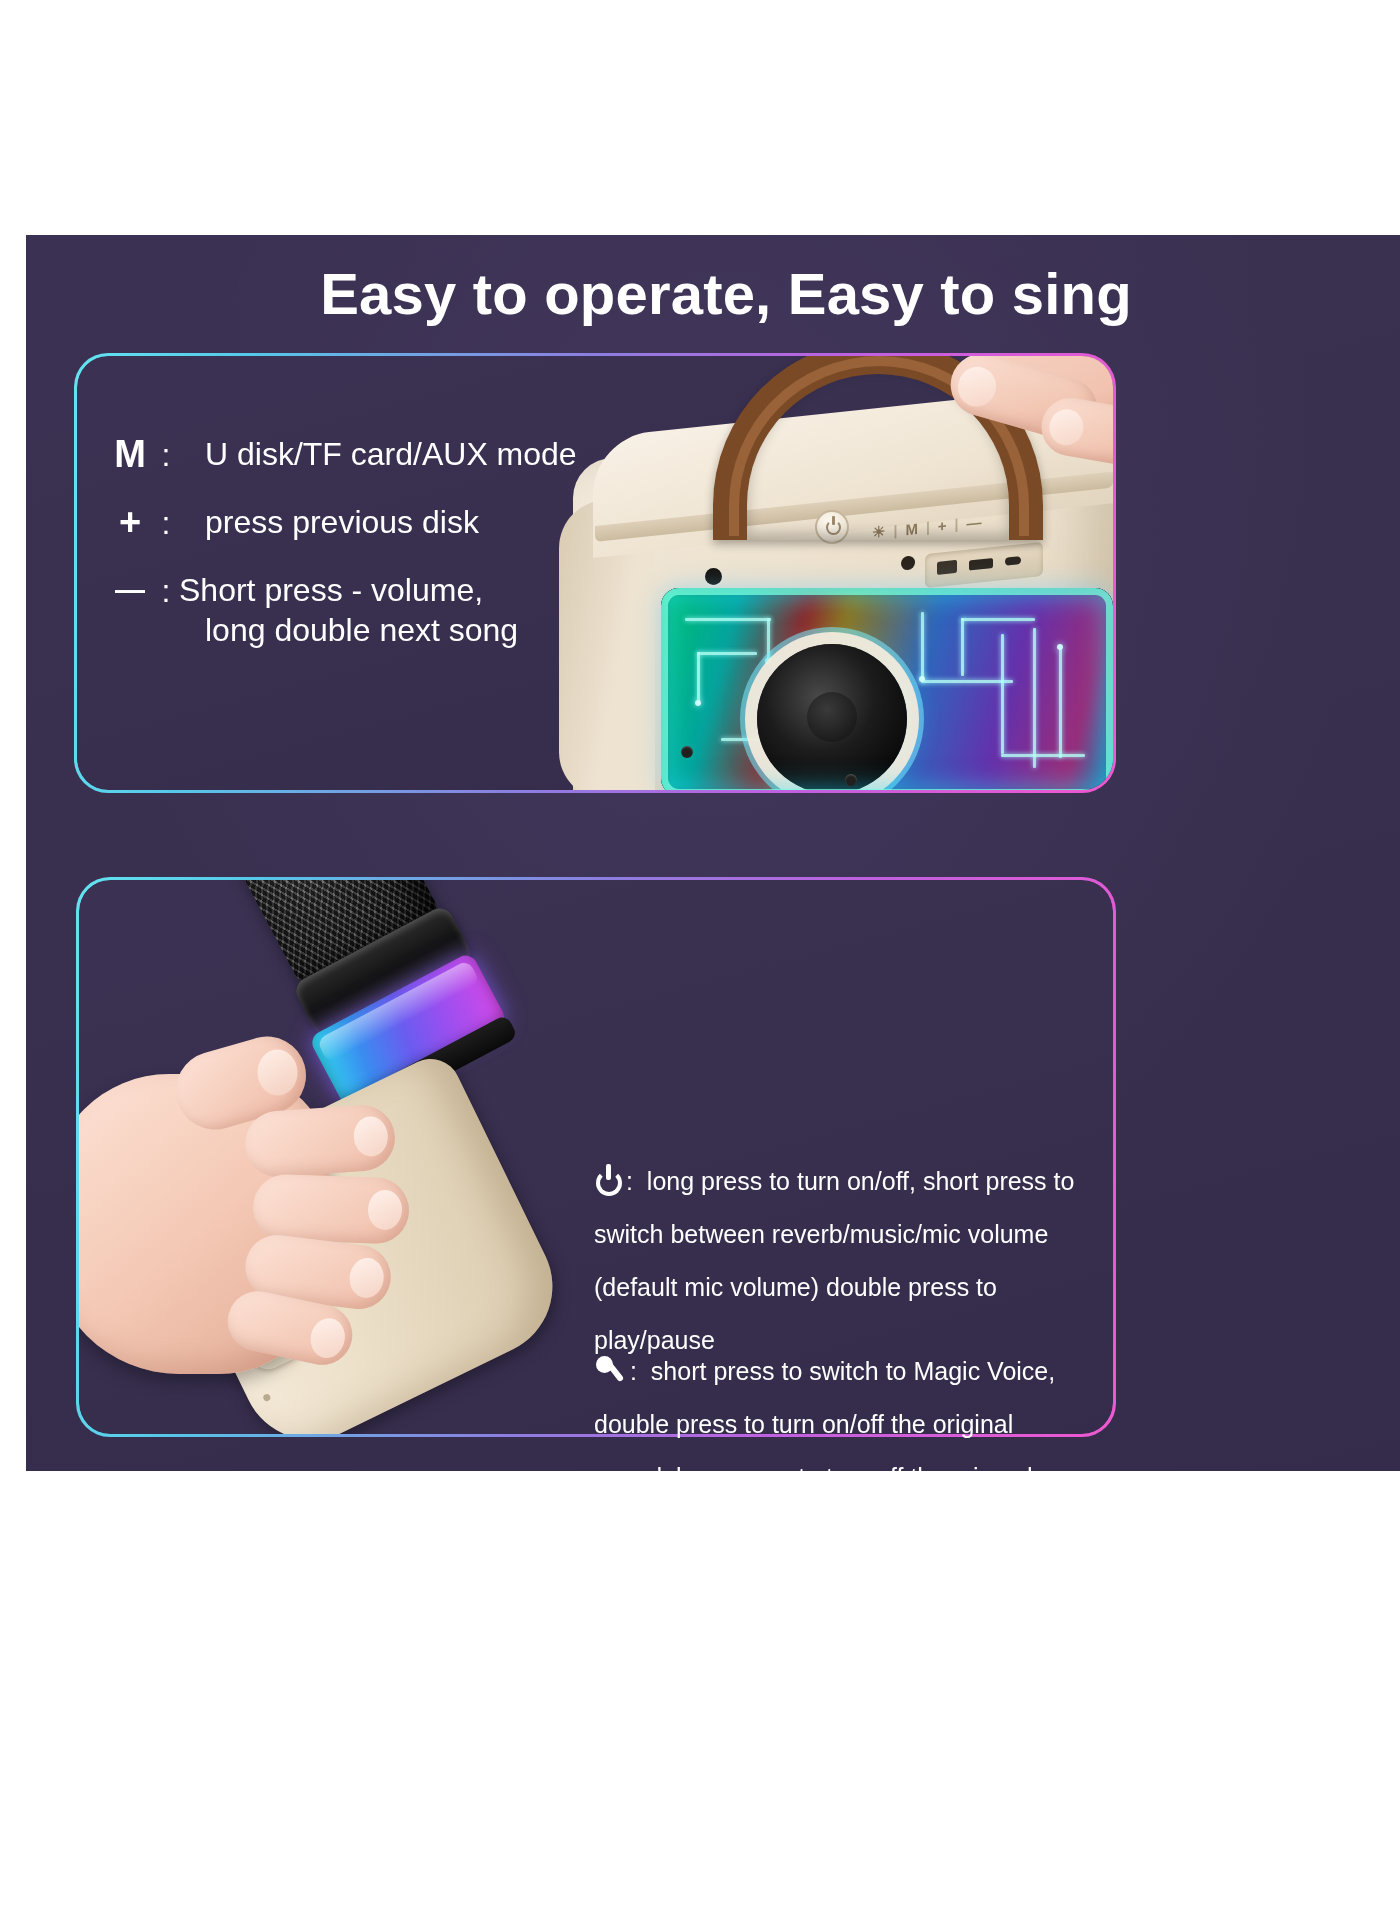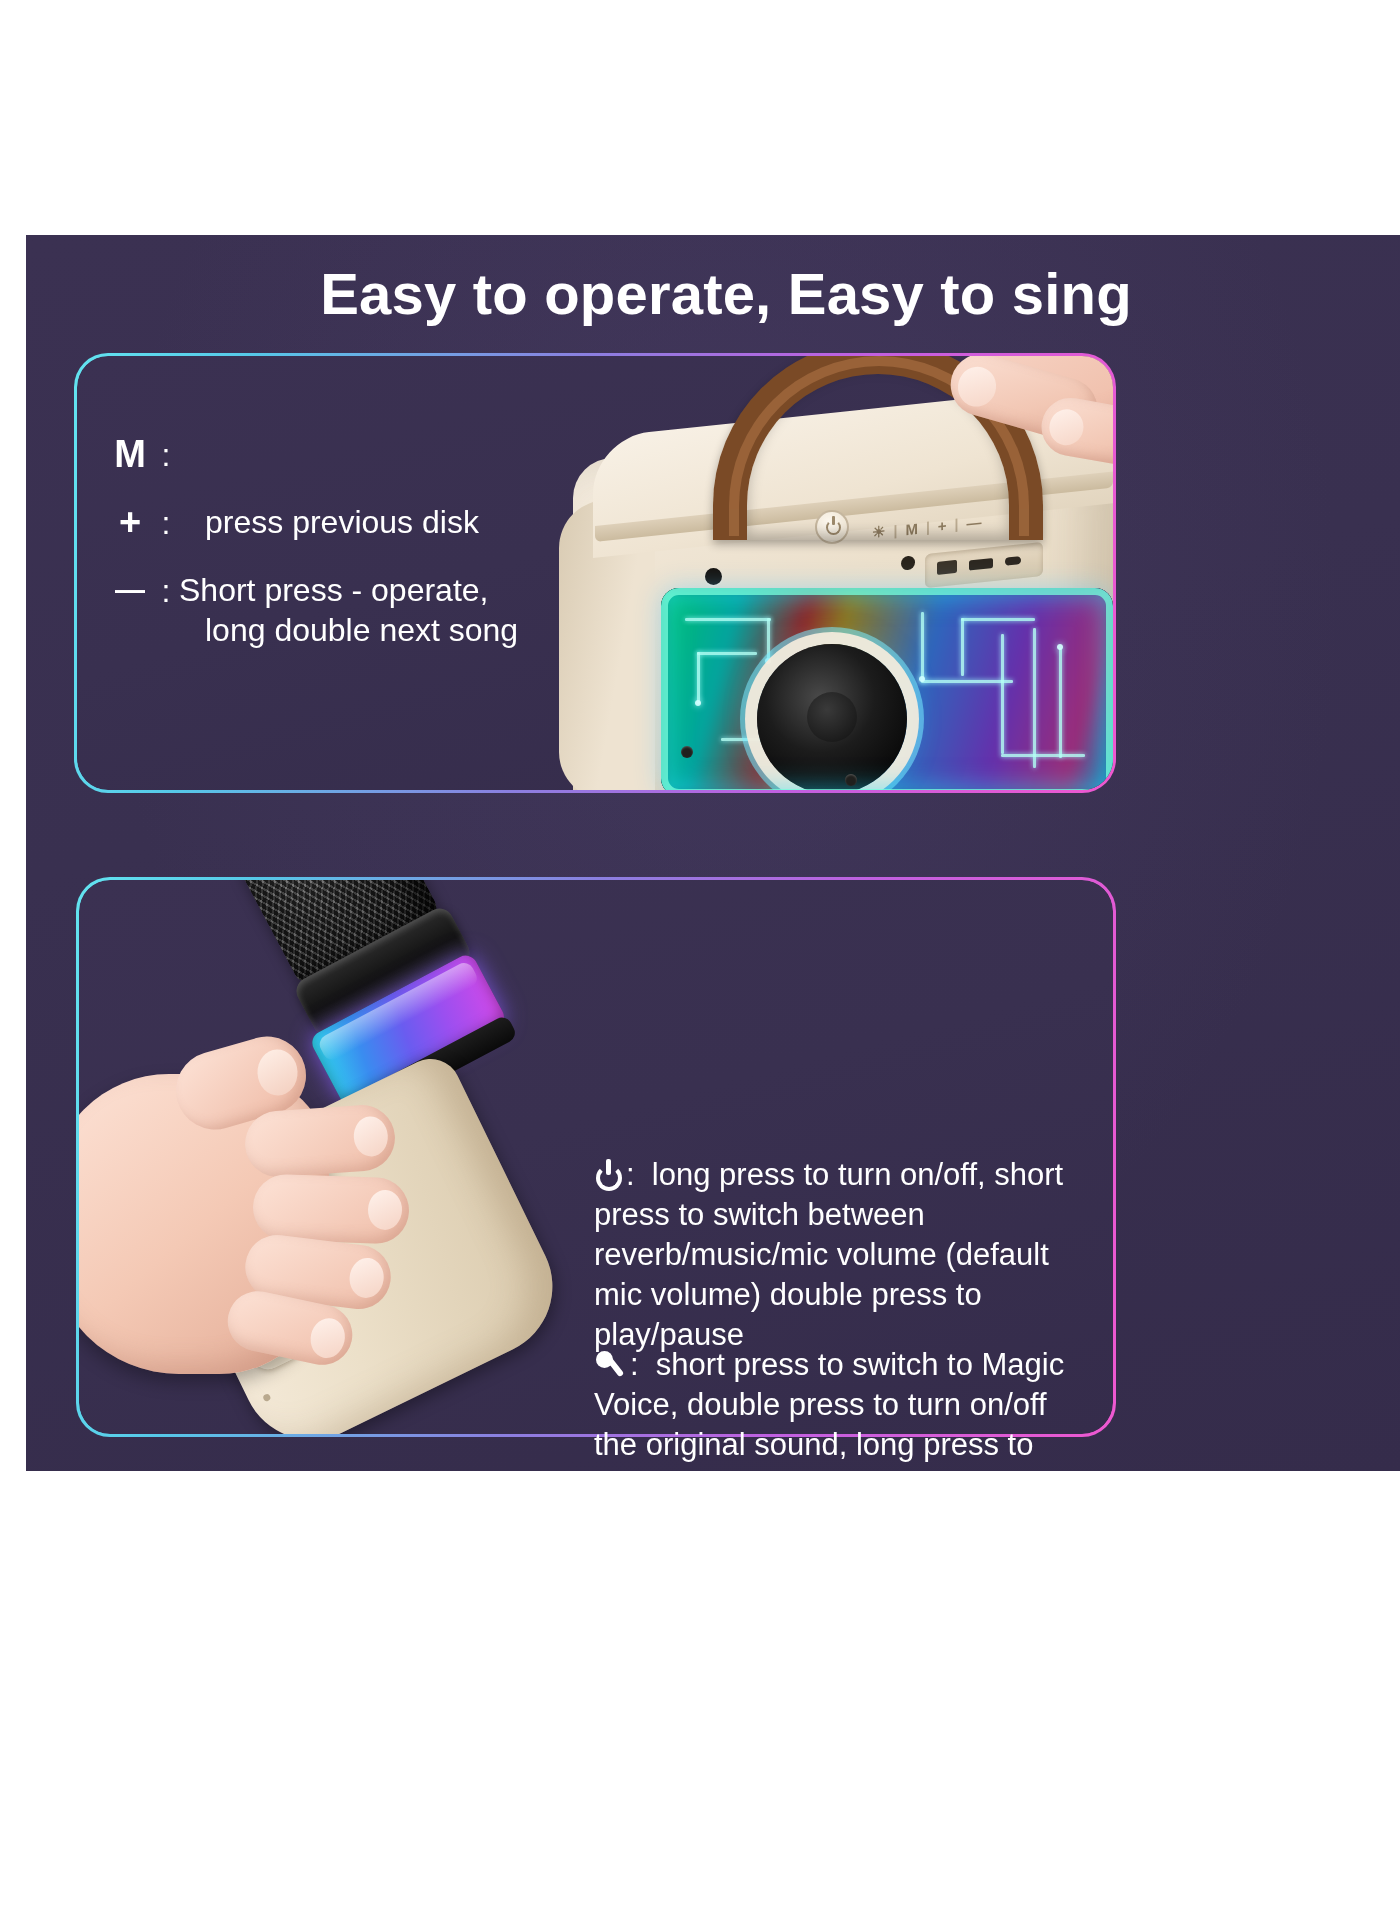--- a/index.html
+++ b/index.html
@@ -38,21 +38,21 @@
   .inst-list{position:absolute;z-index:7;color:#fff;}
   .inst-row{display:flex;align-items:flex-start;margin-bottom:26px;}
   .inst-sym{flex:0 0 46px;text-align:center;font-size:38px;font-weight:bold;
     line-height:40px;color:#fff;}
   .inst-colon{flex:0 0 26px;text-align:center;font-size:32px;line-height:42px;color:#fff;}
   .inst-txt{font-size:32px;line-height:40px;color:#fff;}
   .inst-txt .l2{display:block;padding-left:26px;}
 
   #top-text{left:78px;top:205px;width:520px;}
 
-  .para{position:absolute;z-index:7;color:#fff;font-size:31px;line-height:40px;}
+  .para{position:absolute;z-index:7;color:#fff;font-size:25px;line-height:53px;}
   #pow-para{left:568px;top:920px;width:500px;}
   #mic-para{left:568px;top:1110px;width:500px;}
   .ico-inline{display:inline-block;vertical-align:-4px;margin-right:2px;}
 
   
   .pwr-glyph{position:relative;display:inline-block;width:30px;height:32px;vertical-align:-6px;}
   .pwr-glyph i{position:absolute;left:2px;top:6px;width:26px;height:26px;border-radius:50%;
     border:4px solid #fff;border-top-color:transparent;box-sizing:border-box;}
   .pwr-glyph b{position:absolute;left:12px;top:0px;width:5px;height:16px;background:#fff;border-radius:2px;}
 
@@ -280,36 +280,37 @@
           </div>
 
         </div>
 
         <div class="inst-list" id="top-text" style="left:30px;top:78px;width:540px;">
 
           <div class="inst-row">
             <div class="inst-sym">M</div>
             <div class="inst-colon">:</div>
             <div class="inst-txt">
+              <span class="l2">U disk/TF card/AUX mode</span>
             </div>
           </div>
 
           <div class="inst-row">
             <div class="inst-sym">+</div>
             <div class="inst-colon">:</div>
             <div class="inst-txt">
               <span class="l2">press previous disk</span>
             </div>
           </div>
 
           <div class="inst-row">
             <div class="inst-sym" style="font-size:30px;">—</div>
             <div class="inst-colon">:</div>
             <div class="inst-txt">
-              <span>Short press - operate,</span>
+              <span>Short press - volume,</span>
               <span class="l2">long double next song</span>
             </div>
           </div>
 
         </div>
 
       </div>
     </div>
 
     <div class="panel" id="panel-bottom">

